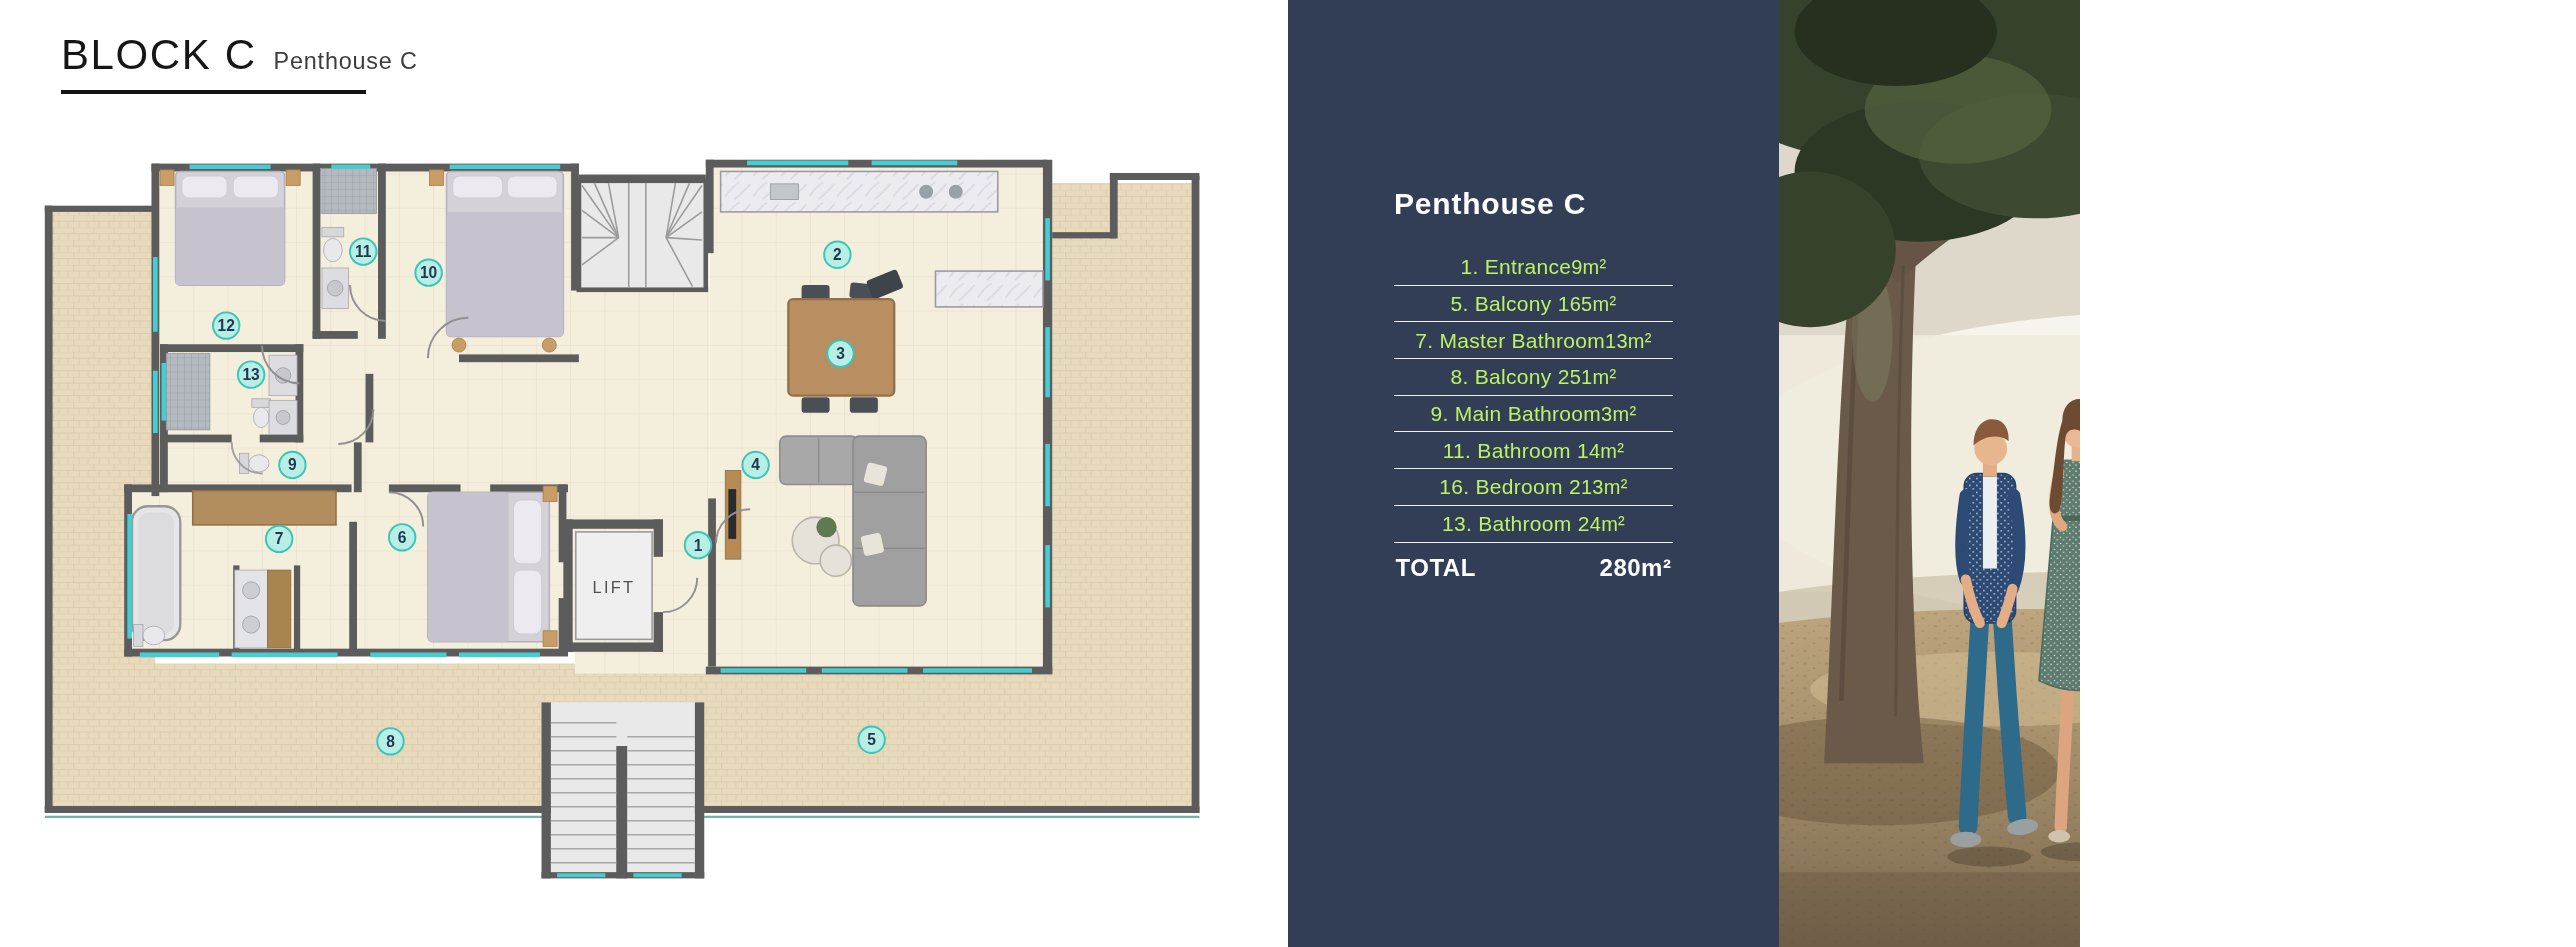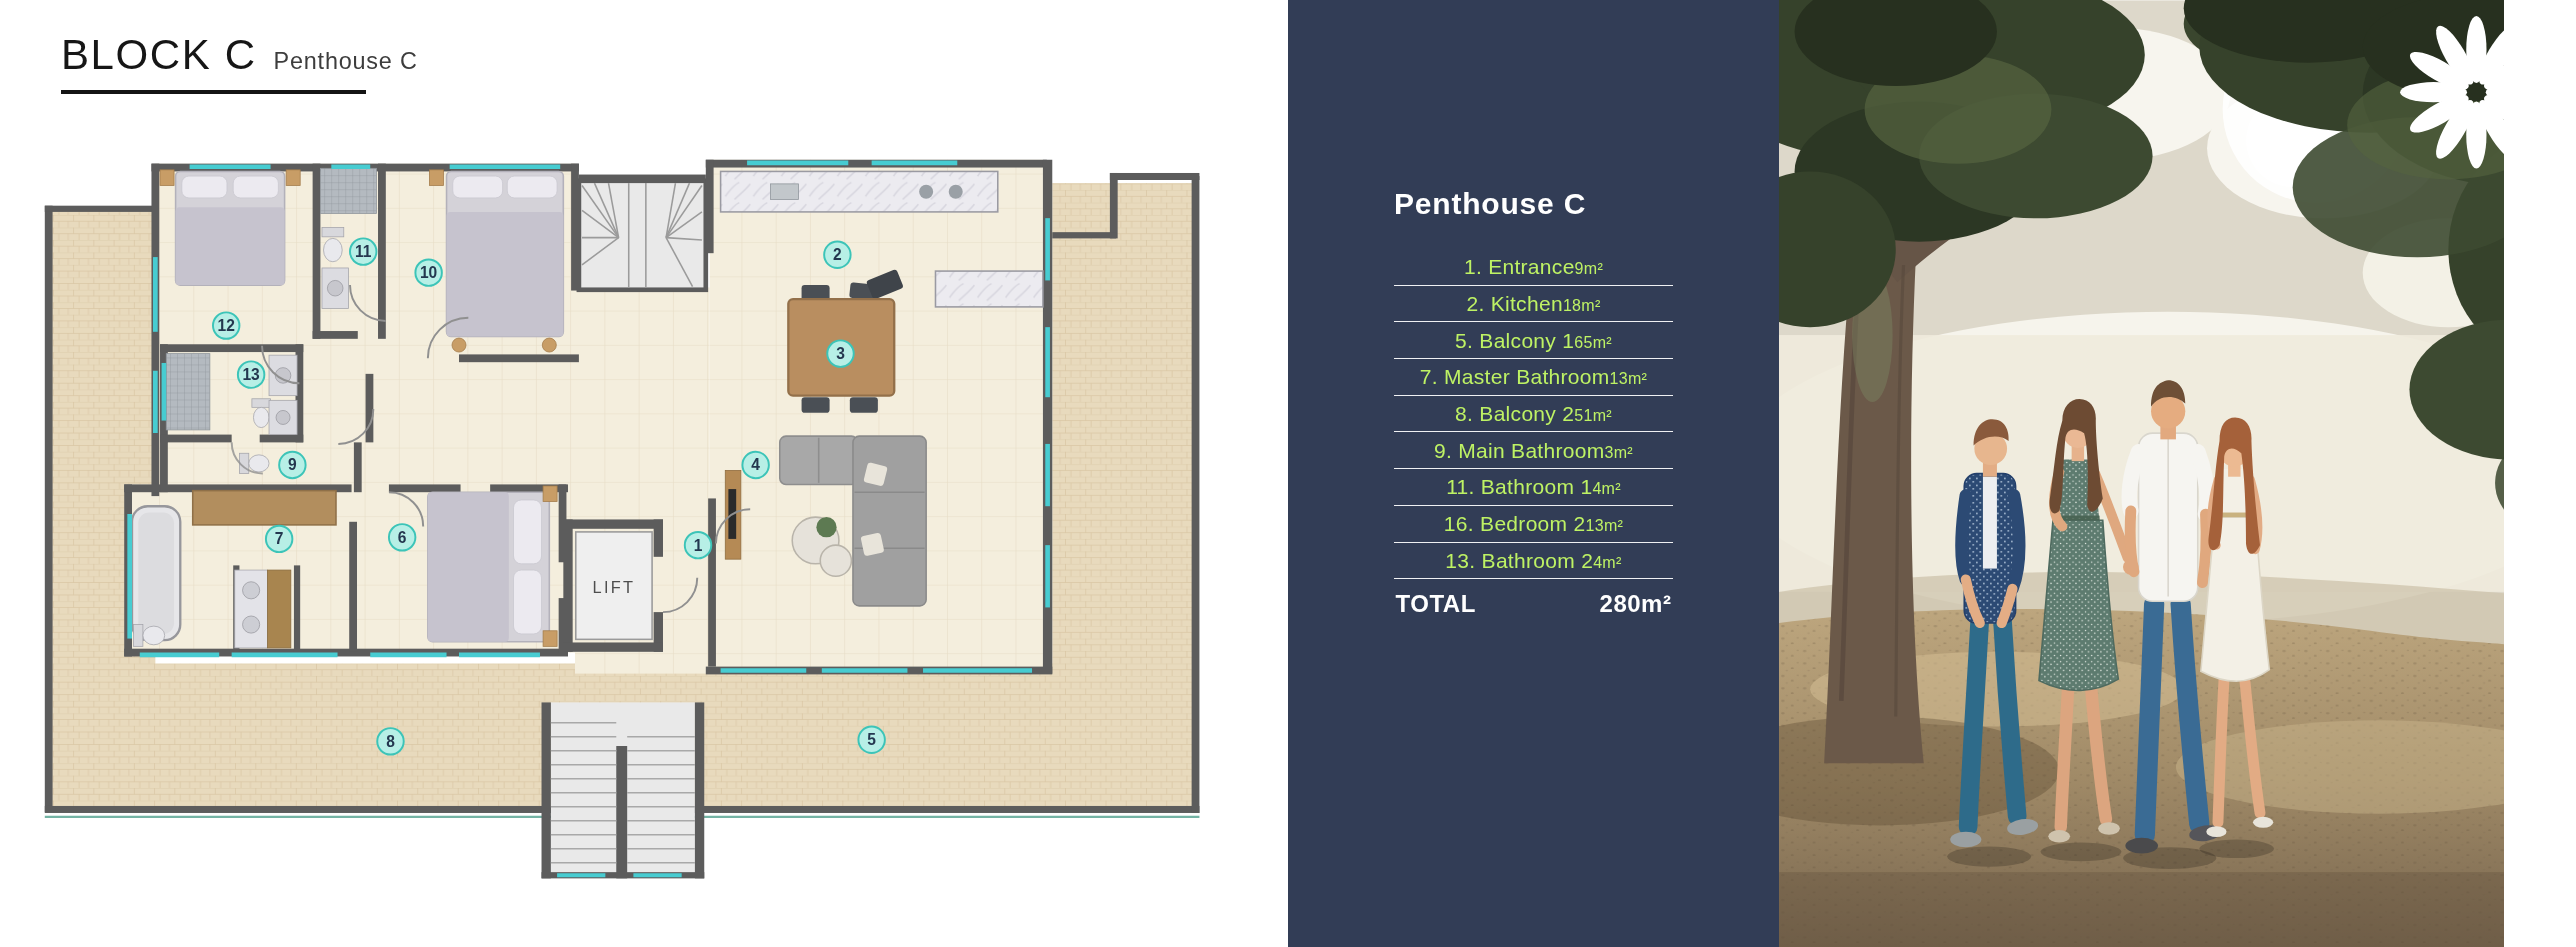--- a/index.html
+++ b/index.html
@@ -1,35 +1,35 @@
 <!DOCTYPE html>
 <html style="font-size:12.5px"><head>
 <meta charset="utf-8">
 <style>
   html,body{margin:0;padding:0;background:#ffffff;}
-  #page{position:relative;width:2504px;height:948px;background:#ffffff;overflow:hidden;
+  #page{position:relative;width:2080px;height:948px;background:#ffffff;overflow:hidden;
         font-family:"Liberation Sans", sans-serif;}
 
   
   .title-block{position:absolute;left:61px;top:31px;white-space:nowrap;}
   .title-main{font-size:42px;font-weight:400;letter-spacing:1.6px;color:#161616;}
   .title-sub{font-size:23.4px;font-weight:400;letter-spacing:0.8px;color:#3d3d3d;margin-left:17px;}
   .title-rule{position:absolute;left:61px;top:90px;width:305px;height:3.9px;background:#141414;}
 
   
   .plan-wrap{position:absolute;left:23.4px;top:140px;width:1199px;height:748px;}
 
   
   .panel{position:absolute;left:1288px;top:0;width:491px;height:948px;background:#323d56;}
   .panel-heading{position:absolute;left:106px;top:187px;font-size:30px;font-weight:700;color:#ffffff;letter-spacing:0.8px;}
   .room-list{position:absolute;left:106px;top:249px;width:279px;}
   .room-row{display:flex;justify-content:center;align-items:baseline;
             border-bottom:1.6px solid rgba(255,255,255,0.93);
             padding:6.2px 1.6px 5.5px 1.6px;font-size:21px;color:#bef264;font-weight:400;letter-spacing:0.3px;}
-  .room-row .val{font-size:16px;}
+  .room-row .val{font-size:20px;}
   .total-row{display:flex;justify-content:space-between;align-items:center;
              padding:11px 1.6px 0 1.6px;font-size:24px;color:#ffffff;font-weight:700;letter-spacing:0.5px;}
 
   
   .photo{position:absolute;left:1779px;top:0;width:797px;height:948px;overflow:hidden;}
 
   svg text{font-family:"Liberation Sans", sans-serif;}
 </style>
 </head>
 <body>
@@ -356,24 +356,20 @@
   </div>
 
   <div class="panel">
     <div class="panel-heading">Penthouse C</div>
     <div class="room-list">
       <div class="room-row">
           <span>1. Entrance</span>
           <span class="val">9m²</span>
         </div>
       <div class="room-row">
-          <span>2. Kitchen</span>
-          <span class="val">18m²</span>
-        </div>
-      <div class="room-row">
           <span>5. Balcony 1</span>
           <span class="val">65m²</span>
         </div>
       <div class="room-row">
           <span>7. Master Bathroom</span>
           <span class="val">13m²</span>
         </div>
       <div class="room-row">
           <span>8. Balcony 2</span>
           <span class="val">51m²</span>

